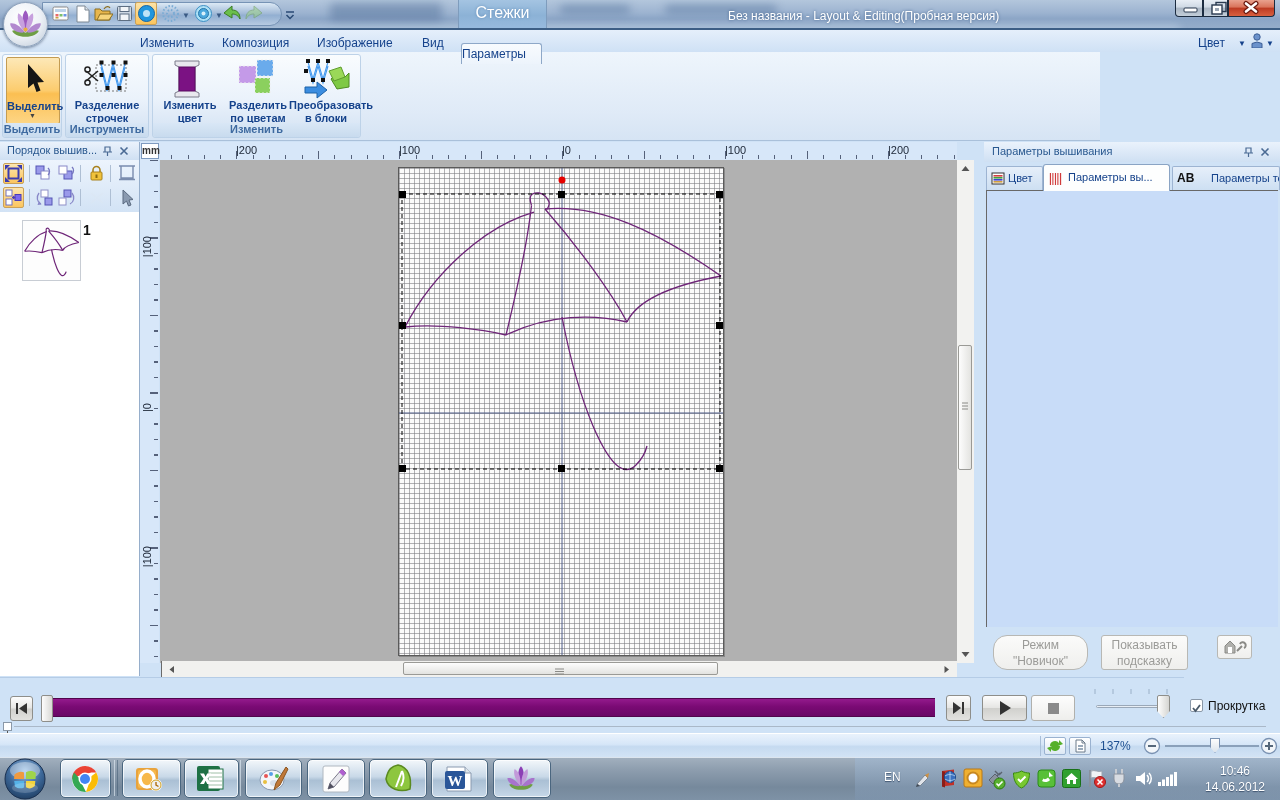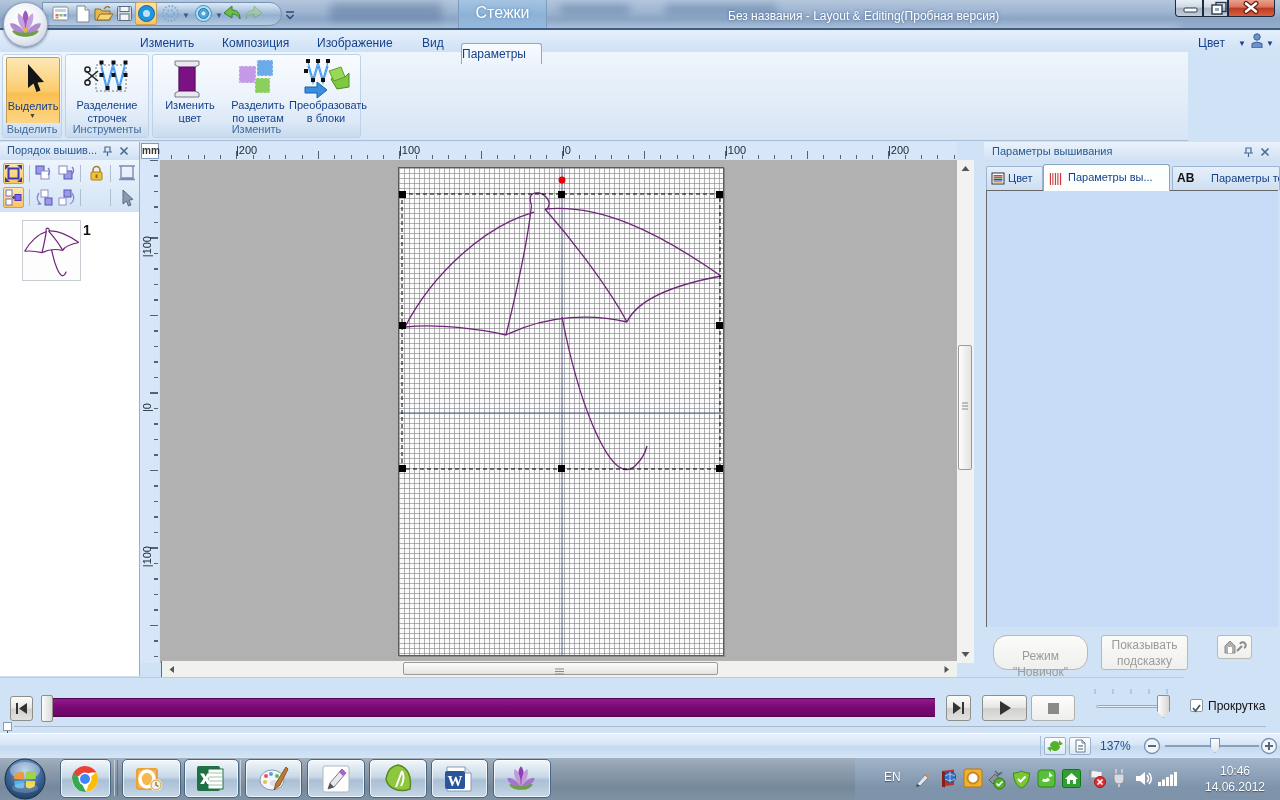--- a/index.html
+++ b/index.html
@@ -13,21 +13,21 @@
 #apptitle{left:728px;top:9px;color:#fff;font-size:12px;text-shadow:0 0 3px #42628c;text-align:right;}
 .winbtn{position:absolute;top:0;height:17px;border:1px solid #1c2c40;border-top:none;background:linear-gradient(#e8eef5 0%,#cfd9e4 45%,#aab6c4 50%,#c3ced9 100%);}
 .winbtn.close{background:linear-gradient(#e9a28e 0%,#d9735a 45%,#bc3a22 50%,#d9603f 100%);}
 #qat{left:42px;top:2px;width:240px;height:24px;background:linear-gradient(rgba(225,237,248,.9),rgba(160,185,215,.85) 50%,rgba(145,175,210,.85) 55%,rgba(185,205,228,.9));border:1px solid #7693b5;border-radius:0 12px 12px 0;}
 #qatdrop{left:284px;top:8px;width:14px;height:13px;color:#2a4a74;}
 #appcircle{left:3px;top:2px;width:45px;height:45px;border-radius:50%;background:radial-gradient(circle at 40% 35%,#ffffff 0%,#eef2f7 50%,#b9c6d6 100%);border:1px solid #8fa3bc;box-shadow:0 1px 3px rgba(40,60,90,.6);z-index:5;}
 .qico{position:absolute;top:5px;width:18px;height:18px;}
 #tabrow{left:0;top:30px;width:1280px;height:22px;background:linear-gradient(#e5effb,#cfe1f5);}
 .rtab{position:absolute;font-size:12px;color:#15428b;}
 #tabactive{left:461px;top:31px;width:81px;height:21px;background:linear-gradient(#f8fbfe,#edf4fc);border:1px solid #8ea8c8;border-bottom:none;border-radius:3px 3px 0 0;color:#15428b;font-size:12px;text-align:left;line-height:20px;z-index:3;margin-top:12px;}
-#ribbon{left:0;top:52px;width:1188px;height:89px;background:linear-gradient(#eef5fc,#dfeaf7 70%,#d6e4f4);border-bottom:1px solid #a9c0da;}
+#ribbon{left:0;top:52px;width:1100px;height:89px;background:linear-gradient(#eef5fc,#dfeaf7 70%,#d6e4f4);border-bottom:1px solid #a9c0da;font-weight:bold;}
 .rgroup{position:absolute;top:2px;height:84px;background:linear-gradient(#f9fcfe 0%,#eaf2fb 55%,#dfeaf7 75%,#d3e2f3 100%);border:1px solid #bdd2e8;border-radius:3px;}
 .rgroup .glabel{position:absolute;left:0;bottom:0;width:100%;height:14px;font-size:11px;color:#3e6aa0;text-align:center;line-height:13px;background:linear-gradient(#d9e7f6,#c8dbee);border-radius:0 0 3px 3px;}
 .ribtext{position:absolute;font-size:11px;color:#15428b;text-align:center;line-height:13px;}
 .tkb{position:absolute;top:759px;height:39px;border:1px solid #4a667f;border-radius:5px;background:linear-gradient(rgba(246,250,253,.96),rgba(208,224,239,.9) 45%,rgba(178,200,221,.85) 55%,rgba(205,222,238,.92));box-shadow:inset 0 0 0 1px rgba(255,255,255,.7);}
 #bigsel{position:absolute;left:3px;top:2px;width:54px;height:67px;background:linear-gradient(#fde8b7 0%,#fccc6e 50%,#fbbf52 55%,#fdd584 100%);border:1px solid #c49c52;border-radius:2px;}
 </style>
 </head>
 <body>
 
 <div class="abs" id="titlebar">
@@ -422,21 +422,21 @@
         <path d="M10 13 L10 1"></path>
       </g>
     </svg>
   <span style="margin-left:24px;">Параметры вы...</span>
 </div>
 <div class="abs" style="left:1172px;top:166px;width:108px;height:24px;background:linear-gradient(#e6effa,#cddff2);border:1px solid #9db4d2;border-bottom:none;border-radius:2px 2px 0 0;font-size:11px;color:#15428b;line-height:23px;white-space:nowrap;overflow:hidden;padding-left:14px;">
   <b style="position:absolute;left:4px;top:0;color:#111;font-size:12px;">AB</b>
   <span style="margin-left:24px;">Параметры текс...</span>
 </div>
 <div class="abs" style="left:986px;top:190px;width:292px;height:437px;background:#c8dcf8;border-top:1px solid #686868;border-left:1px solid #686868;"></div>
-<div class="abs graybtn" style="left:993px;top:635px;width:95px;height:35px;line-height:16px;padding-top:12px;background:linear-gradient(#fbfbfa,#efefed);border:1px solid #b8b8b4;border-radius:14px;color:#9b9b98;font-size:12px;text-align:center;position:absolute;">Режим<br>"Новичок"</div>
+<div class="abs graybtn" style="left:993px;top:635px;width:95px;height:35px;line-height:16px;padding-top:1px;background:linear-gradient(#fbfbfa,#efefed);border:1px solid #b8b8b4;border-radius:14px;color:#9b9b98;font-size:12px;text-align:center;position:absolute;">Режим<br>"Новичок"</div>
 <div class="abs" style="left:1101px;top:635px;width:87px;height:35px;line-height:16px;padding-top:1px;background:linear-gradient(#fbfbfa,#efefed);border:1px solid #b8b8b4;border-radius:3px;color:#9b9b98;font-size:12px;text-align:center;position:absolute;">Показывать<br>подсказку</div>
 <div class="abs" style="left:1217px;top:635px;width:35px;height:24px;background:linear-gradient(#fbfbfa,#efefed);border:1px solid #b8b8b4;border-radius:3px;">
   <svg width="24" height="17" style="position:absolute;left:5px;top:2px;">
       <path d="M2 8 L7 3 L12 8 L12 15 L2 15 Z" fill="#b0b0ac" stroke="#8a8a86"></path>
       <rect x="5" y="9" width="4" height="6" fill="#fff"></rect>
       <path d="M14 13 L19 8 M17 6 a3 3 0 1 1 4 4" stroke="#8a8a86" stroke-width="2" fill="none"></path>
     </svg>
 </div>
 
 <div class="abs" style="left:0;top:677px;width:1184px;height:56px;background:#cfe2f6;border-top:1px solid #b5cce6;">

